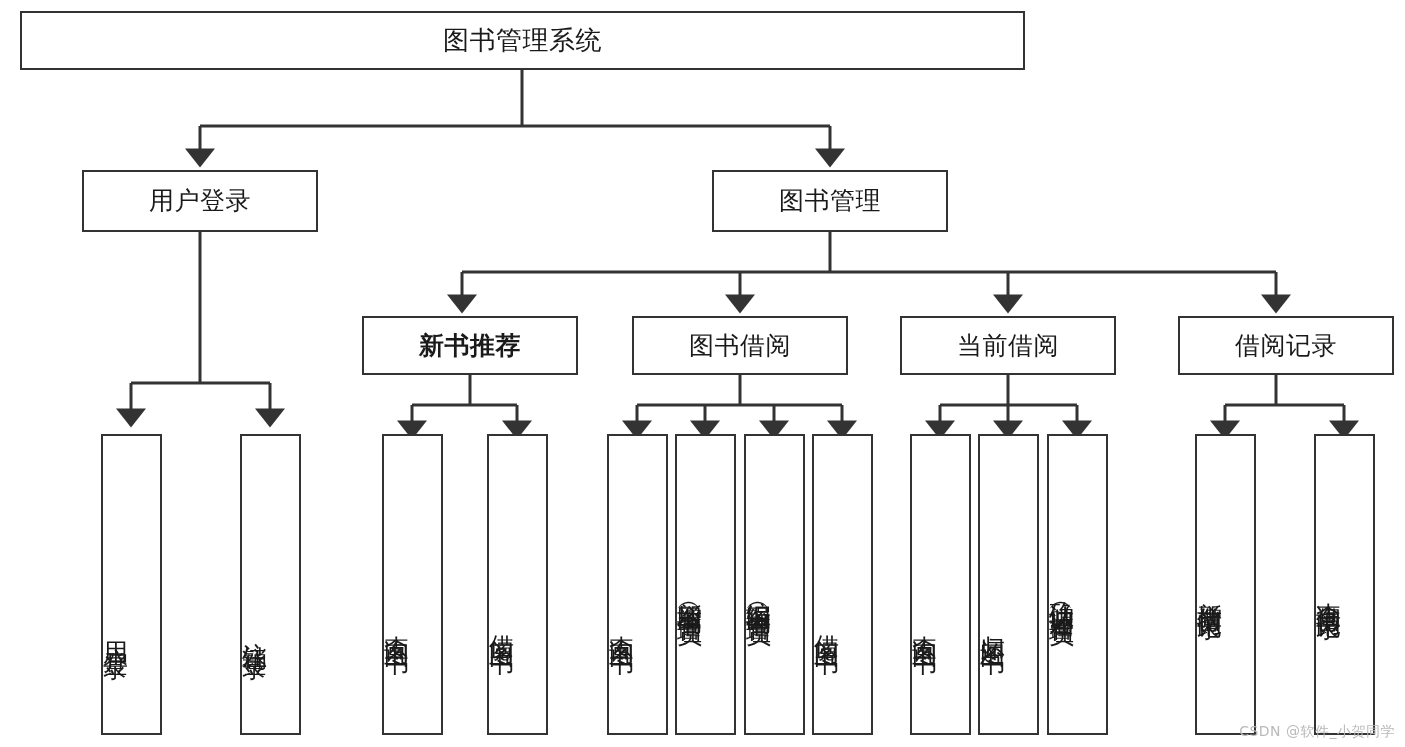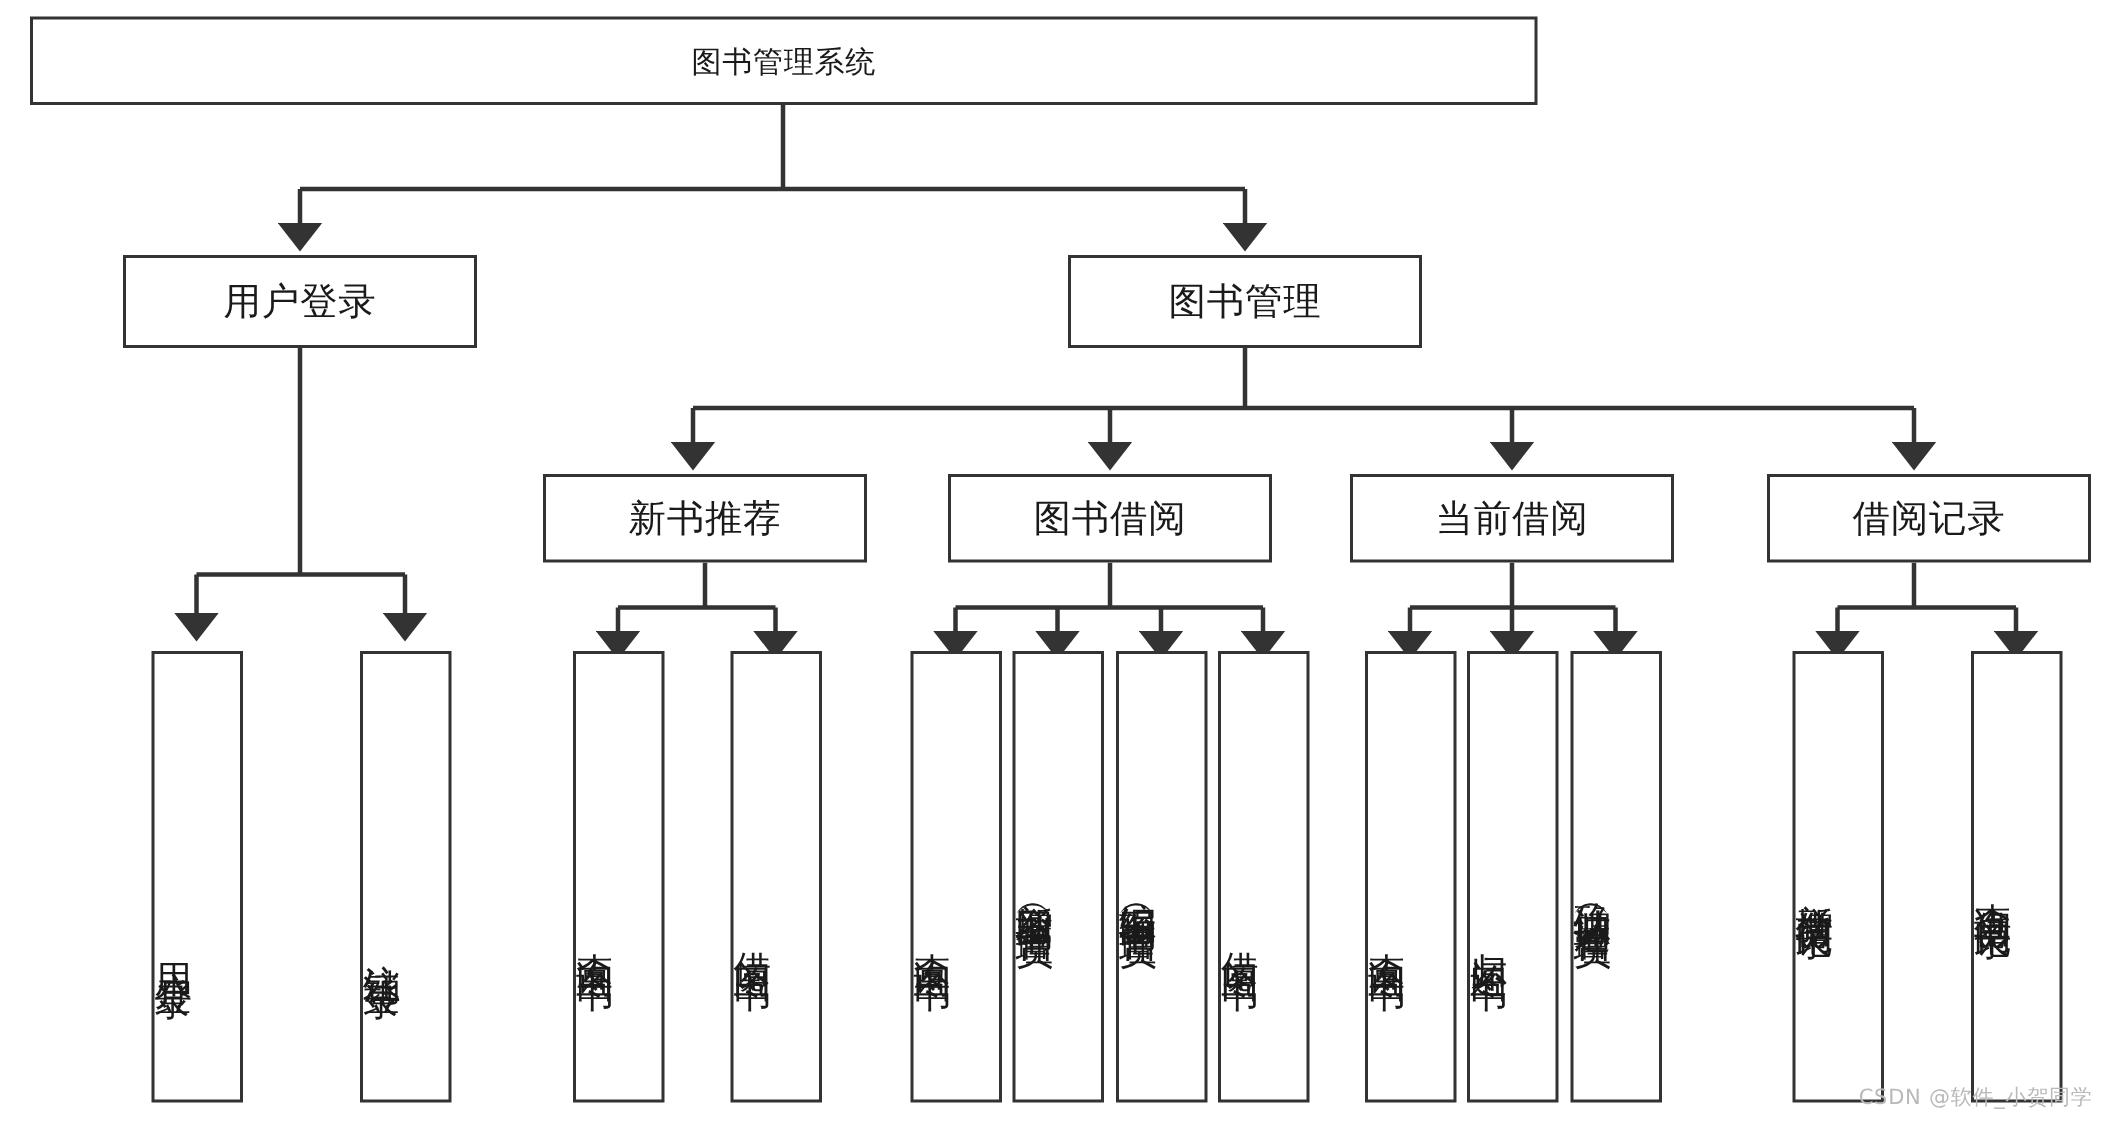--- a/index.html
+++ b/index.html
@@ -35,21 +35,21 @@
     align-items: center;
     justify-content: center;
     color: #1a1a1a;
   }
   .node-h {
     font-size: 25px;
     letter-spacing: 0.5px;
     line-height: 1.1;
   }
   .node-h.root {
-    font-size: 20px;
+    font-size: 26px;
   }
   .node-v {
     font-size: 25px;
     align-items: center;
     justify-content: flex-start;
     padding-top: 12px;
   }
   .node-v .vtext {
     writing-mode: vertical-rl;
     text-orientation: upright;
@@ -140,21 +140,21 @@
     <span>图书管理系统</span>
   </div>
 
   <div class="node node-h" style="left:82px; top:170px; width:236px; height:62px;">
     <span>用户登录</span>
   </div>
   <div class="node node-h" style="left:712px; top:170px; width:236px; height:62px;justify-content:center;">
     <span>图书管理</span>
   </div>
 
-  <div class="node node-h" style="left:362px; top:316px; width:216px; height:59px;">
+  <div class="node node-h" style="left:362px; top:316px; width:216px; height:59px;font-weight:bold;">
     <span>新书推荐</span>
   </div>
   <div class="node node-h" style="left:632px; top:316px; width:216px; height:59px;">
     <span>图书借阅</span>
   </div>
   <div class="node node-h" style="left:900px; top:316px; width:216px; height:59px;">
     <span>当前借阅</span>
   </div>
   <div class="node node-h" style="left:1178px; top:316px; width:216px; height:59px;">
     <span>借阅记录</span>

